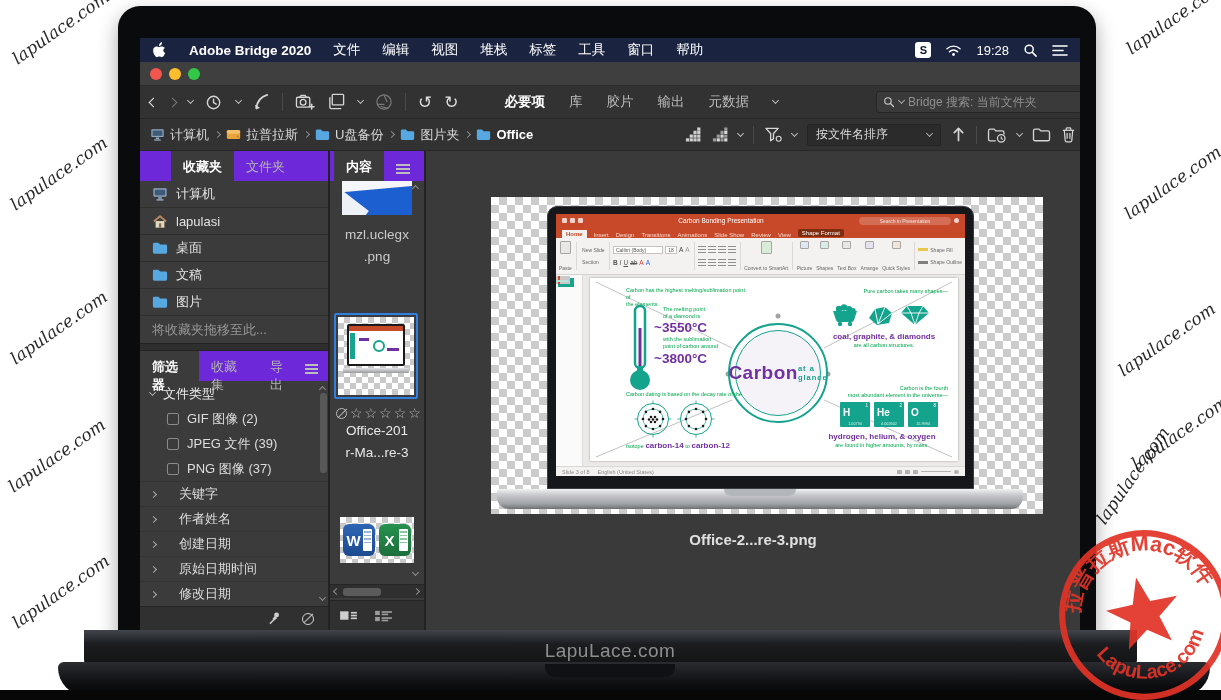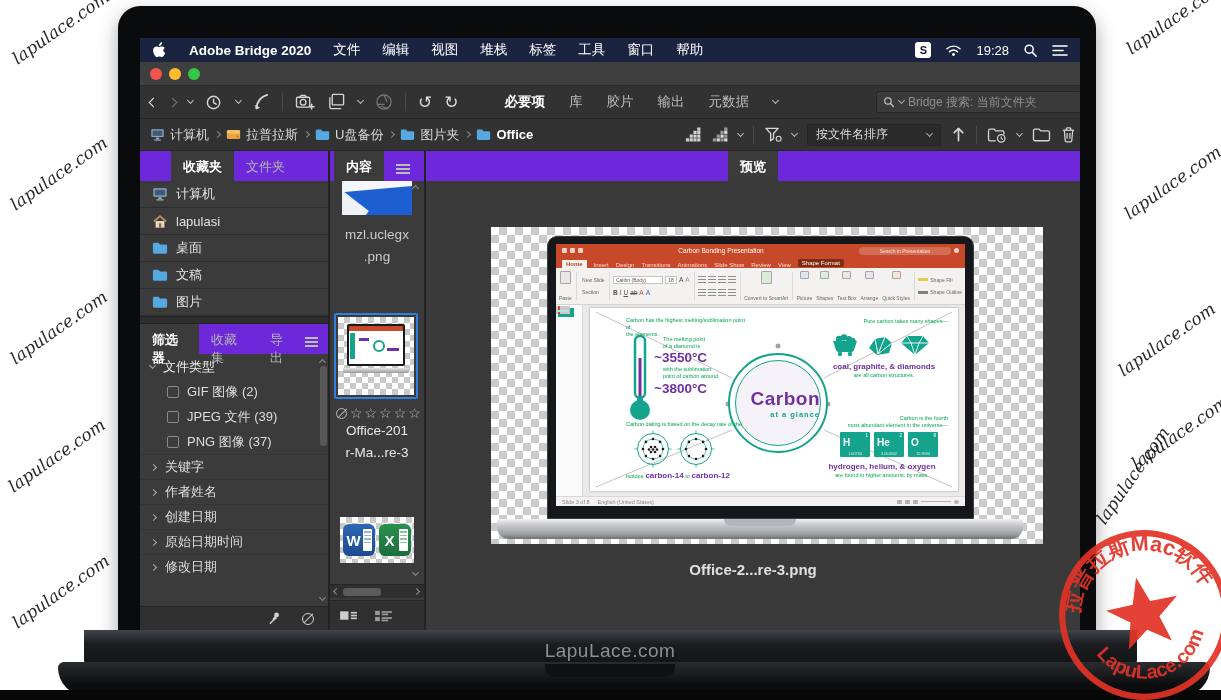--- a/index.html
+++ b/index.html
@@ -99,21 +99,21 @@
 
   .fav-row { height:27px; display:flex; align-items:center; gap:8px; padding:0 12px;
              border-bottom:1px solid rgba(0,0,0,.22); color:#e2e2e2; }
   .hint { height:27px; display:flex; align-items:center; padding:0 12px; color:#979797; }
   .hsplit { height:8px; background:#2e2e2e; border-top:1px solid #232323; border-bottom:1px solid #232323; }
 
   .flt-body { position:relative; flex:1; overflow:hidden; }
   .grp-row { height:25px; display:flex; align-items:center; gap:8px; padding:0 10px; color:#ececec; }
   .chk-row { height:25px; display:flex; align-items:center; gap:8px; padding:0 10px 0 27px; color:#dedede; }
   .cbx { width:12px; height:12px; border:1px solid #8b8b8b; border-radius:2px; background:transparent; }
-  .col-row { height:25px; display:flex; align-items:center; gap:9px; padding:0 11px;
+  .col-row { height:25px; display:flex; align-items:center; gap:23px; padding:0 11px;
              border-top:1px solid #343434; color:#dedede; }
   .flt-scroll { position:absolute; right:1px; top:12px; width:7px; height:80px;
                 background:#585858; border-radius:3px; }
   .corner-chv { position:absolute; color:#8f8f8f; }
   .flt-foot { height:24px; background:#303030; border-top:1px solid #242424;
               display:flex; align-items:center; justify-content:flex-end; gap:20px;
               padding-right:14px; color:#d0d0d0; }
 
   
   .cnt-col { width:96px; border-right:2px solid #232323; display:flex; flex-direction:column; background:#3b3b3b; }
@@ -230,21 +230,21 @@
   .sq { width:5px; height:4px; background:#b5b3b1; }
   .zoombar { width:30px; height:1px; background:#b5b3b1; }
 
   
   .g5 { position:absolute; font-size:5.5px; line-height:1.25; color:#00a64f; }
   .pp { position:absolute; color:#7030a0; font-weight:bold; }
   .ring-o { position:absolute; left:138px; top:45px; width:100px; height:100px;
             border:2.5px solid #14a38c; border-radius:50%; background:#fff; }
   .ring-i { position:absolute; left:145px; top:52px; width:86px; height:86px;
             border:1.5px solid #14a38c; border-radius:50%; background:#f6f3f8;
-            display:flex; flex-direction:column; align-items:flex-end; justify-content:center; }
+            display:flex; flex-direction:row; align-items:center; justify-content:center; }
   .ring-i .ct { font-size:19px; font-weight:bold; color:#7030a0; letter-spacing:.5px; }
   .ring-i .cs { font-size:7.5px; font-weight:bold; color:#14a38c; letter-spacing:1px; }
   .tile { width:30px; height:25px; background:#14a38c; position:relative; color:#fff; border-radius:1px; }
   .tile .sym { position:absolute; left:3px; top:5px; font-size:10px; font-weight:bold; }
   .tile .num { position:absolute; right:2px; top:1px; font-size:4.5px; }
   .tile .mass { position:absolute; left:0; right:0; bottom:1px; text-align:center;
                 font-size:3.8px; opacity:.85; }
 
   
   .stamp { position:absolute; left:1056px; top:527px; width:176px; height:176px;
@@ -533,20 +533,21 @@
             <path fill="#57a7e0" d="M1 3.2 C1 2.3 1.7 1.6 2.6 1.6 h4.6 l1.9 2 h6.3 c.9 0 1.6.7 1.6 1.6 v7.2 c0 .9-.7 1.6-1.6 1.6 H2.6 c-.9 0-1.6-.7-1.6-1.6 Z"></path>
           </svg>
         <span>文稿</span>
         </div>
       <div class="fav-row">
         <svg class="ic" width="16" height="14" viewBox="0 0 18 15">
             <path fill="#57a7e0" d="M1 3.2 C1 2.3 1.7 1.6 2.6 1.6 h4.6 l1.9 2 h6.3 c.9 0 1.6.7 1.6 1.6 v7.2 c0 .9-.7 1.6-1.6 1.6 H2.6 c-.9 0-1.6-.7-1.6-1.6 Z"></path>
           </svg>
         <span>图片</span>
         </div>
+      <div class="hint">将收藏夹拖移至此...</div>
 
       <div class="hsplit"></div>
 
       <div class="panel-head">
         <span class="ptab on">筛选器</span>
         <span class="ptab">收藏集</span>
         <span class="ptab">导出</span>
         <span class="burger auto">
             <i></i>
             <i></i>
@@ -696,23 +697,20 @@
               <path d="M8 3.2 H19"></path>
               <path d="M8 5.8 H15"></path>
               <path d="M8 9.7 H19"></path>
               <path d="M8 12.3 H15"></path>
             </g>
           </svg>
       </div>
     </div>
 
     <div class="prev-col">
-      <div class="panel-head">
-        <span class="ptab on">预览</span>
-      </div>
       <div class="prev-body">
         <div class="pv-block">
 
           <div class="mock-screen">
             <div class="ppt">
               <div class="ppt-title">
                 <span class="qat"></span>
                 <span class="qat"></span>
                 <span class="qat"></span>
                 <span class="tt">Carbon Bonding Presentation</span>

